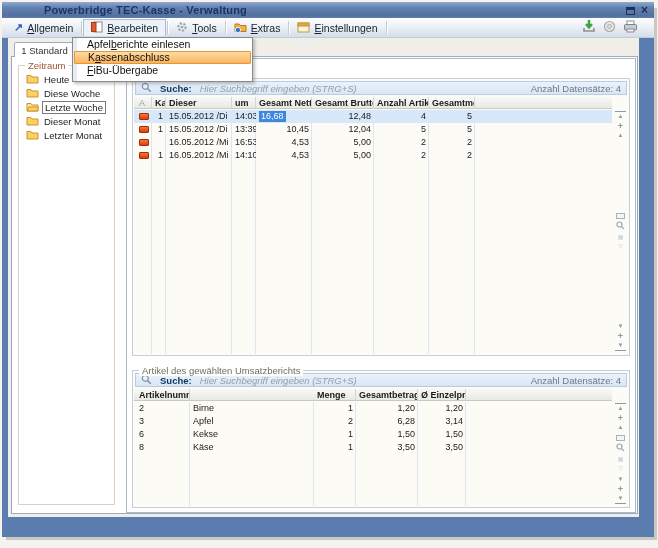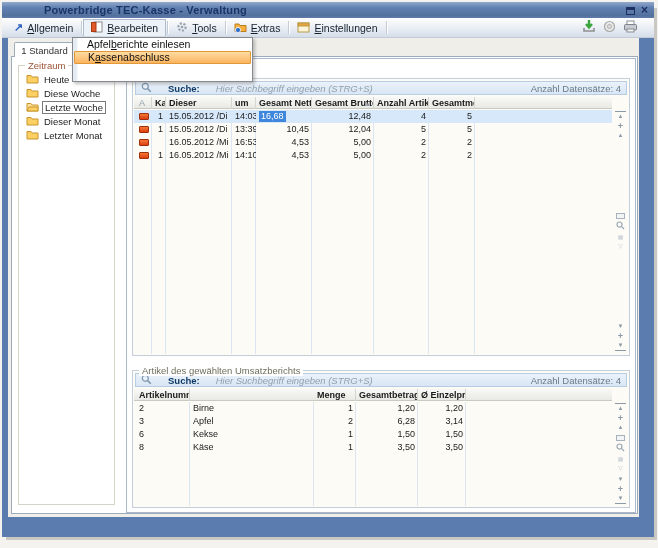--- a/index.html
+++ b/index.html
@@ -56,21 +56,21 @@
 
   .mainpanel { position:absolute; left:114px; top:1px; width:510px; height:455px; background:#FFFFFF; border:1px solid #A9B9C9; }
 
   .gridbox { position:absolute; left:5px; width:498px; border:1px solid #C3CFDC; background:#FCFBF6; }
   .gridbox.top { top:19px; height:278px; }
   .gridbox.bottom { top:311px; height:138px; }
 
   
   .searchbar { position:absolute; left:2px; top:2px; right:2px; height:14px;
     background:linear-gradient(180deg,#EAF2FB 0%,#D8E6F4 100%); border:1px solid #B9CDE2;
-    display:flex; align-items:center; padding:0 5px; gap:16px; font-size:9.5px; }
+    display:flex; align-items:center; padding:0 5px; gap:8px; font-size:9.5px; }
   .s-label { font-weight:bold; color:#0F3A66; }
   .s-ph { font-style:italic; color:#93A0AD; }
   .s-count { margin-left:auto; color:#6B7A88; }
 
   
   .ghead { position:absolute; left:1px; right:17px; top:18px; height:12px;
     background:linear-gradient(180deg,#F8F8F6 0%,#E9E9E4 100%); border-bottom:1px solid #C9C9C4; }
   .hc { position:absolute; top:0; height:12px; line-height:12px; font-size:9px; font-weight:bold; color:#1A1A1A;
     padding-left:3px; border-right:1px solid #D6D6D0; overflow:hidden; white-space:nowrap; }
   .hc.gray { color:#98A3B2; font-weight:normal; }
@@ -410,15 +410,16 @@
 
     </div>
   </div>
 
   <div class="tab">1 Standard</div>
 
   <div class="menupop">
     <span class="mgutter"></span>
     <div class="mitem"><span>Apfel</span><span class="u">b</span><span>erichte einlesen</span></div>
     <div class="mitem hl"><span>K</span><span class="u">a</span><span>ssenabschluss</span></div>
+    <div class="mitem"><span></span><span class="u">F</span><span>iBu-Übergabe</span></div>
   </div>
 
 </div>
 
 </body></html>

